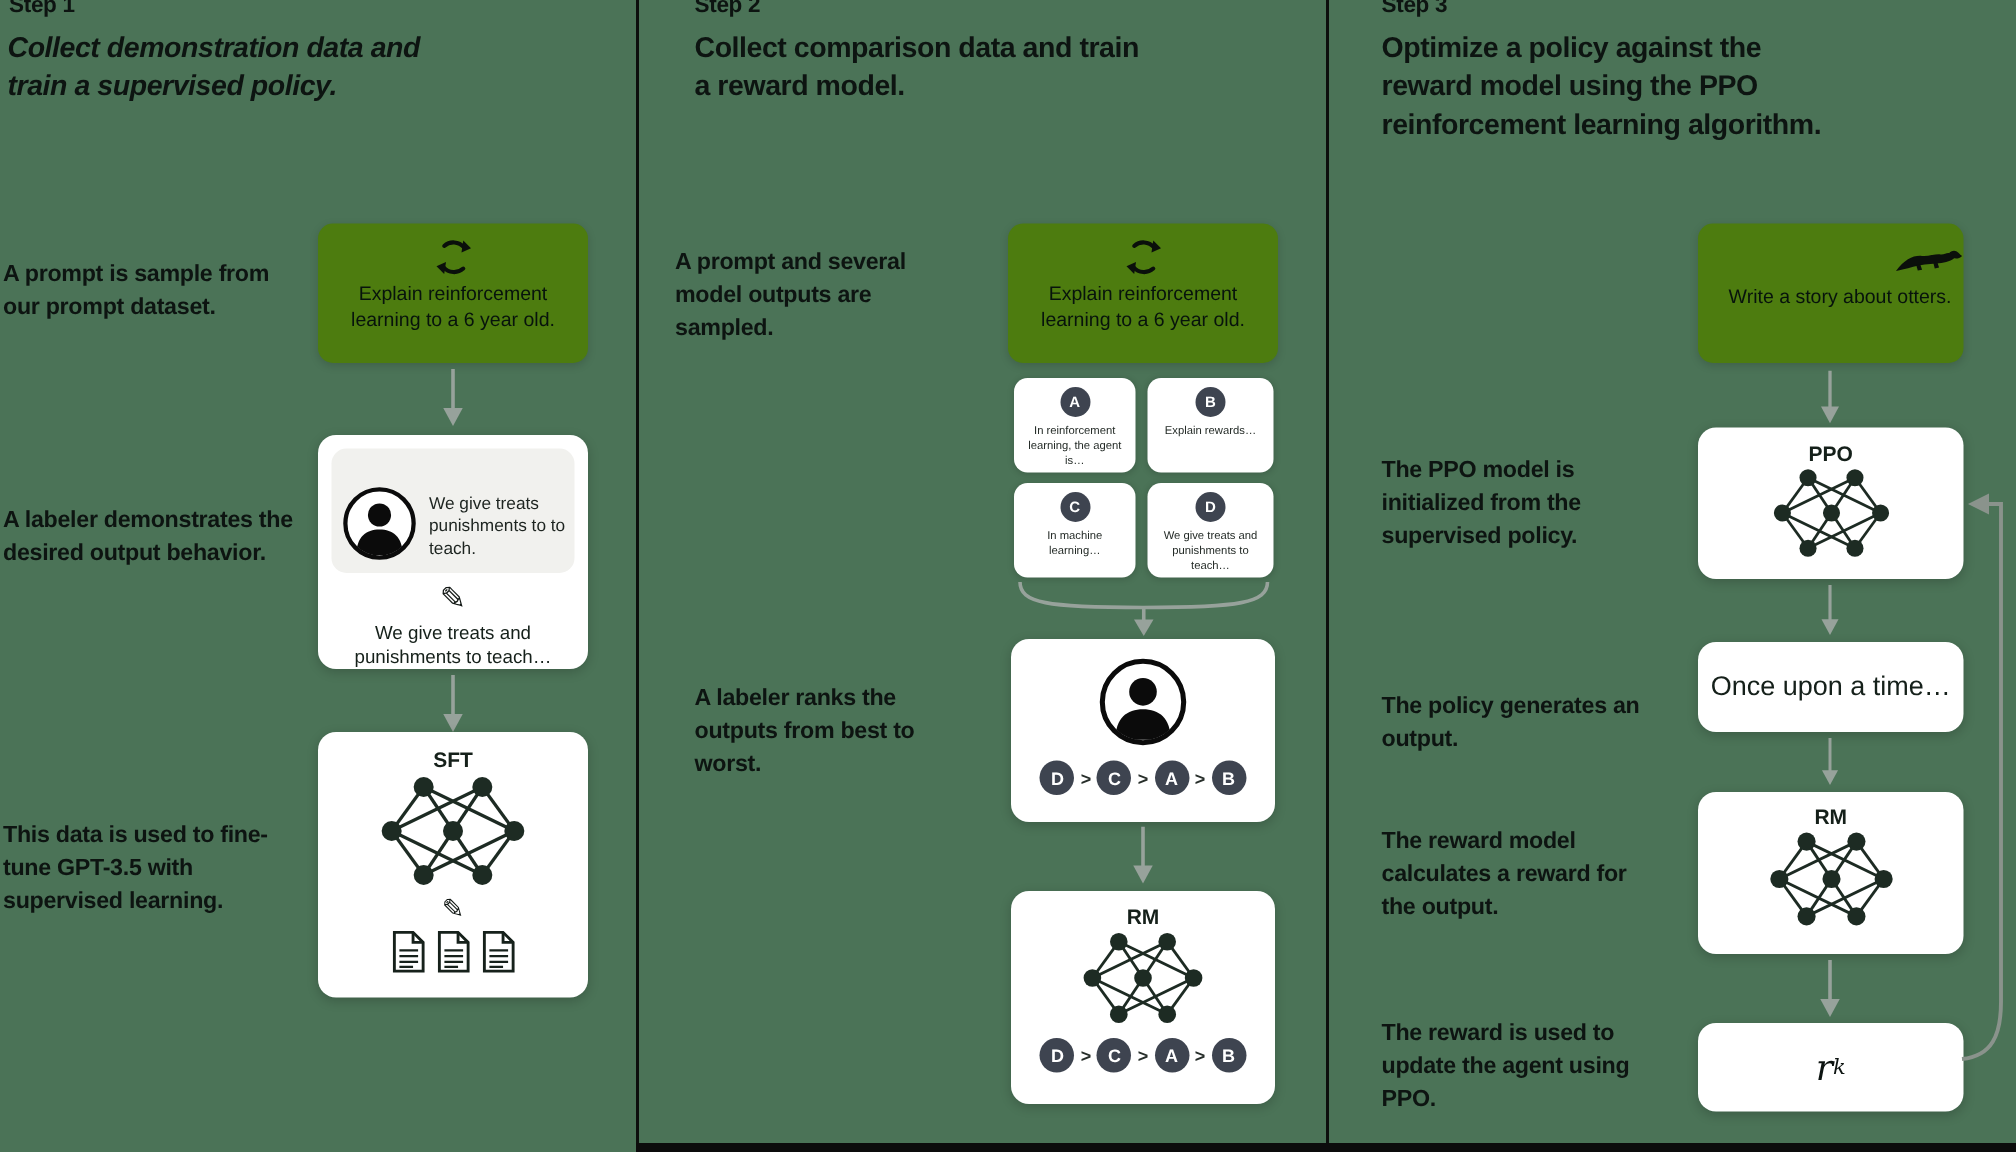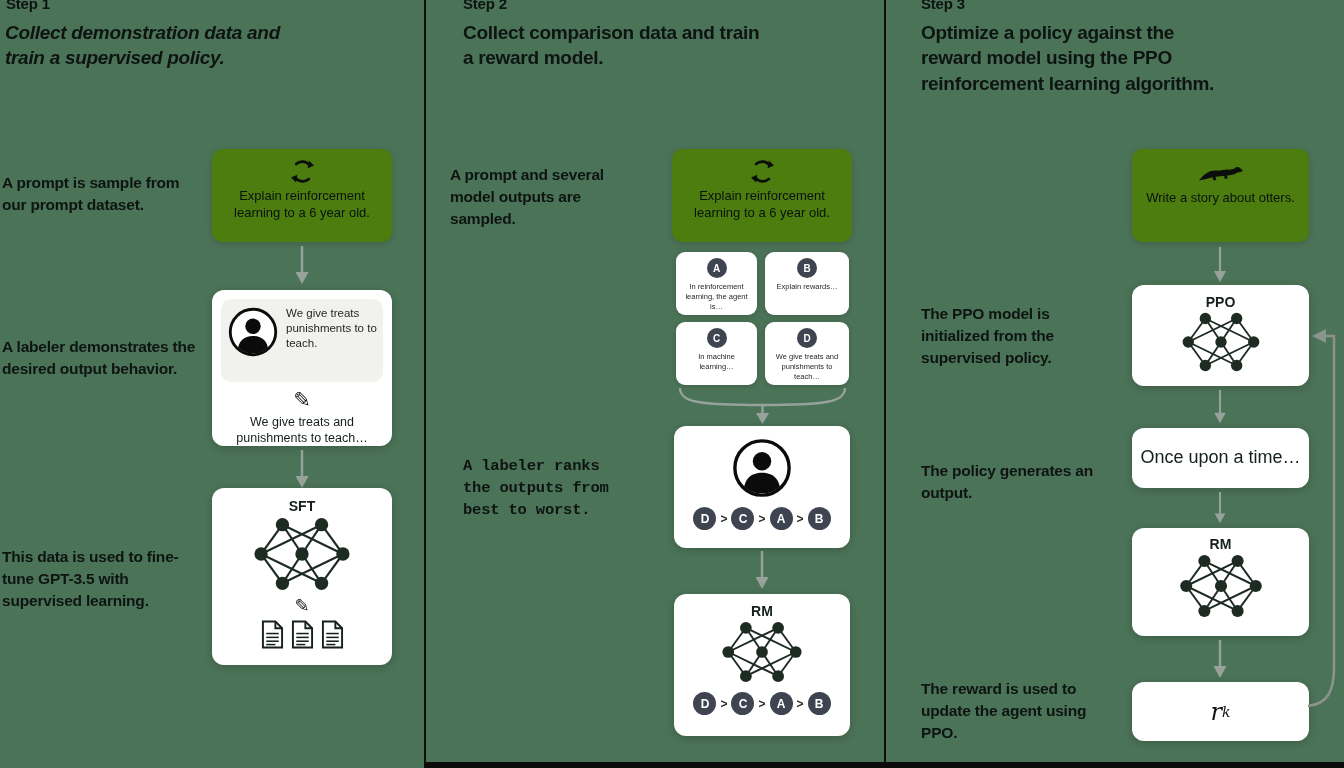--- a/index.html
+++ b/index.html
@@ -7,21 +7,21 @@
          background:#4b7357;font-family:"Liberation Sans","DejaVu Sans",sans-serif;color:#0d1411;padding-left:32px;}
   .abs{position:absolute;}
   .steplabel{font-size:15px;font-weight:700;letter-spacing:-0.2px;}
   .title{font-size:19px;font-weight:700;line-height:1.34;letter-spacing:-0.3px;}
   .cap{font-size:15.5px;font-weight:600;line-height:1.42;letter-spacing:-0.2px;}
   .gbox{background:#4d7c0f;border-radius:10px;text-align:center;box-sizing:border-box;padding-top:9px;
         box-shadow:0 2px 6px rgba(0,0,0,0.15);}
   .gtxt{font-size:13px;font-weight:500;line-height:1.28;margin-top:3px;color:#07130c;padding:0 8px;}
   .card{background:#ffffff;border-radius:12px;box-shadow:0 2px 8px rgba(0,0,0,0.20);box-sizing:border-box;}
   .mlabel{font-size:14px;font-weight:700;color:#15201a;text-align:center;}
-  .bubble{background:#f1f1ee;border-radius:10px;display:flex;align-items:flex-start;gap:7px;
+  .bubble{background:#f1f1ee;border-radius:10px;display:flex;align-items:flex-end;gap:7px;
           padding:7px 6px;box-sizing:border-box;}
   .btxt{font-size:11.5px;color:#1d2420;line-height:1.32;text-align:left;}
   .otxt{font-size:12.5px;color:#15201a;text-align:center;line-height:1.3;}
   .rank{display:flex;align-items:center;justify-content:center;gap:4px;}
   .rc{width:23px;height:23px;border-radius:50%;background:#3e4450;color:#ffffff;font-size:12px;
       font-weight:700;display:flex;align-items:center;justify-content:center;}
   .gtsep{font-size:12px;font-weight:700;color:#272e2a;}
   .ocard{background:#ffffff;border-radius:9px;box-shadow:0 1px 5px rgba(0,0,0,0.18);
          display:flex;flex-direction:column;align-items:center;padding-top:6px;box-sizing:border-box;}
   .lc{width:20px;height:20px;border-radius:50%;background:#3e4450;color:#ffffff;font-size:10px;
@@ -219,21 +219,21 @@
       <div class="rc">D</div>
       <span class="gtsep">&gt;</span>
       <div class="rc">C</div>
       <span class="gtsep">&gt;</span>
       <div class="rc">A</div>
       <span class="gtsep">&gt;</span>
       <div class="rc">B</div>
     </div>
   </div>
 
-  <div class="abs cap" style="left:463px;top:455px;width:170px;font-family:Liberation Mono, monospace;">A labeler ranks the outputs from best to worst.</div>
+  <div class="abs cap" style="left:463px;top:455px;width:170px;">A labeler ranks the outputs from best to worst.</div>
 
   <svg class="abs" style="left:754px;top:551px;" width="16" height="40" viewBox="0 0 16 40">
     <line x1="8" y1="0" x2="8" y2="27" stroke="#97a29b" stroke-width="2.4"></line>
     <polygon points="1.5,26 14.5,26 8,38" fill="#97a29b"></polygon>
   </svg>
 
   <div class="abs card col-center" style="left:674px;top:594px;width:176px;height:142px;padding-top:9px;">
     <div class="mlabel">RM</div>
     <span>
       <svg width="96" height="66" viewBox="0 0 120 90" stroke="#1d2b23" stroke-width="2.6">
@@ -269,21 +269,21 @@
       <span class="gtsep">&gt;</span>
       <div class="rc">B</div>
     </div>
   </div>
 
 
   <div class="abs steplabel" style="left:921px;top:-5px;">Step 3</div>
   <div class="abs title" style="left:921px;top:20px;width:310px;">Optimize a policy against the reward model using the PPO reinforcement learning algorithm.</div>
 
 
-  <div class="abs gbox col-center" style="left:1132px;top:149px;width:177px;height:93px;padding-top:13px;">
+  <div class="abs gbox col-center" style="left:1132px;top:149px;width:177px;height:93px;padding-top:13px;align-items:flex-end;">
     <span>
       <svg width="46" height="22" viewBox="0 0 48 22" fill="#0b0f0b">
         <path d="M1 19 C7 11 13 8 19 8.5 C24 9 28 7 32 7.5 C34.5 7.8 36 6.3 38 6.6 C38.8 5 41.5 4.4 43 5.2 C45 6.1 45.5 7.9 47 8.5 C45.5 10.2 43.5 10.4 41.5 10.2 C38.5 12.6 34 13.5 29 13.8 C24 14.1 18 14.6 13 16 C8 17.4 4 18.4 1 19 Z"></path>
         <path d="M15 14.5 l1.2 4.2 3 -0.6 -1.4 -4z"></path>
         <path d="M27 13.2 l1 4 3 -0.6 -1.2 -3.8z"></path>
       </svg>
     </span>
     <div class="gtxt" style="margin-top:6px;">Write a story about otters.</div>
   </div>
 
@@ -361,20 +361,21 @@
           <circle cx="14" cy="45" r="8"></circle>
             <circle cx="60" cy="45" r="8"></circle>
             <circle cx="106" cy="45" r="8"></circle>
           <circle cx="38" cy="78" r="8"></circle>
             <circle cx="82" cy="78" r="8"></circle>
         </g>
       </svg>
     </span>
   </div>
 
+  <div class="abs cap" style="left:921px;top:550px;width:190px;">The reward model calculates a reward for the output.</div>
 
   <svg class="abs" style="left:1212px;top:640px;" width="16" height="40" viewBox="0 0 16 40">
     <line x1="8" y1="0" x2="8" y2="27" stroke="#97a29b" stroke-width="2.4"></line>
     <polygon points="1.5,26 14.5,26 8,38" fill="#97a29b"></polygon>
   </svg>
 
   <div class="abs card" style="left:1132px;top:682px;width:177px;height:59px;display:flex;align-items:center;justify-content:center;">
     <span class="rsym">r</span>
       <span class="rsub">k</span>
   </div>

